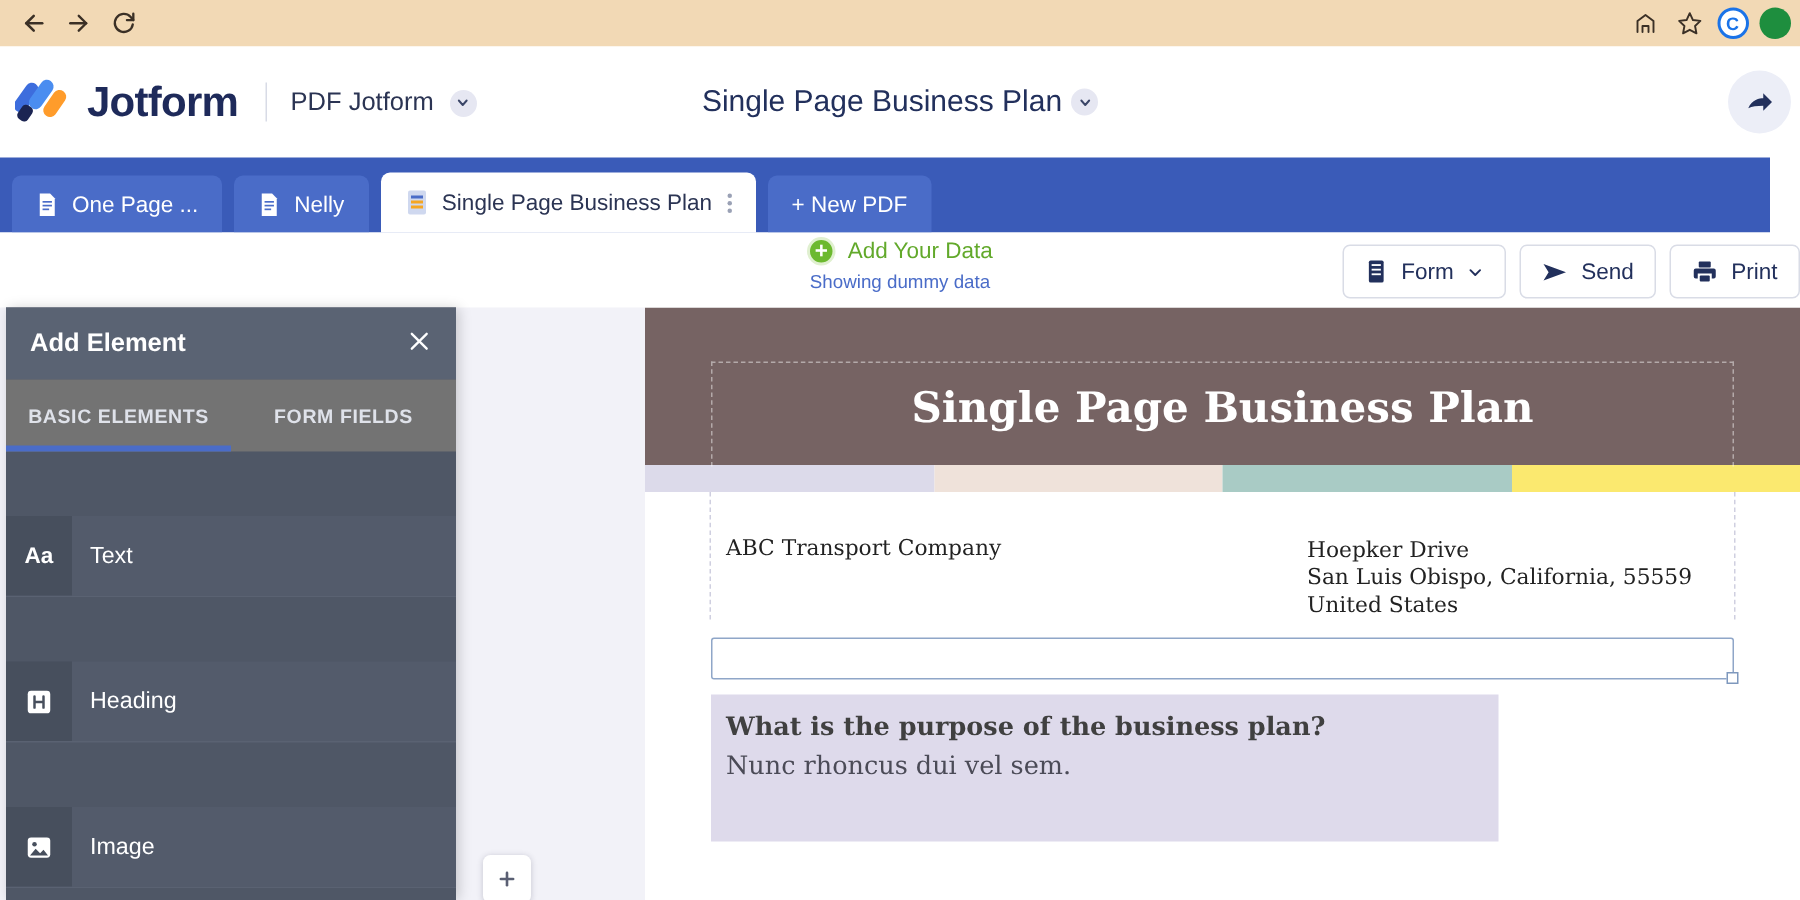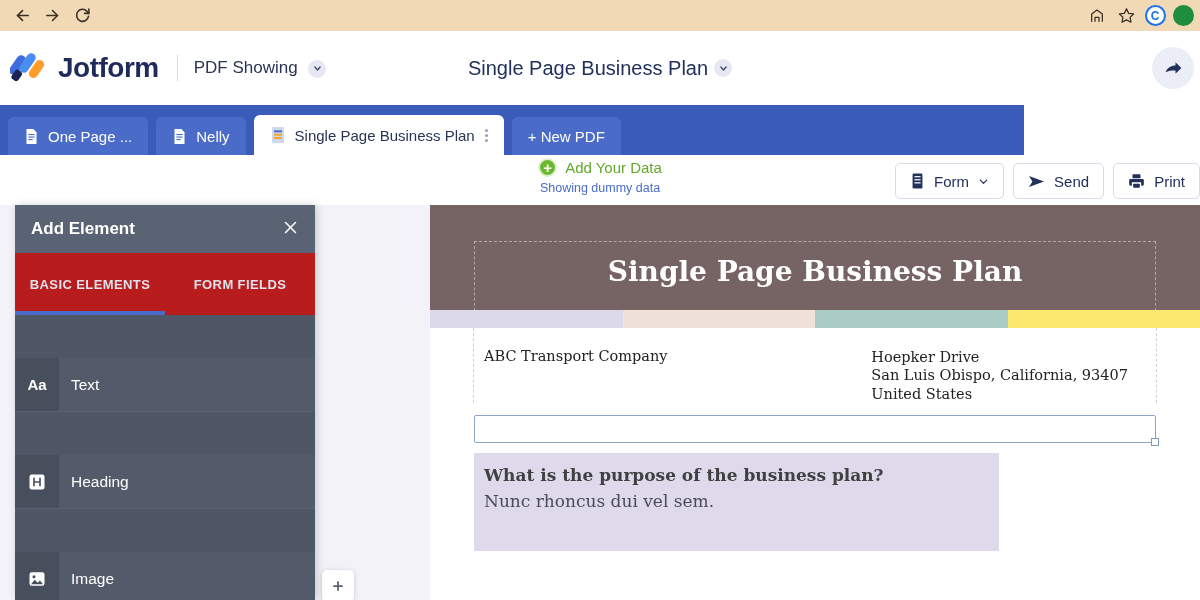--- a/index.html
+++ b/index.html
@@ -65,21 +65,21 @@
   .doc-title-center > * { pointer-events: auto; }
   .doc-title { font-size: 20px; color: #22305c; font-weight: normal; }
   .hdr-right { position: absolute; right: 6px; top: 31px; height: 74px; display: flex; align-items: center; }
   .share-round {
     width: 42px; height: 42px; border-radius: 50%; background: #eceef7;
     display: flex; align-items: center; justify-content: center; color: #22305c;
   }
 
   
   .tabstrip {
-    position: absolute; left: 0; top: 105px; width: 1024px; height: 50px;
+    position: absolute; left: 0; top: 105px; width: 1180px; height: 50px;
     background: #3a5bb8; display: flex; align-items: flex-end; padding-left: 8px;
   }
   .tab {
     height: 38px; border-radius: 6px 6px 0 0; display: flex; align-items: center;
     padding: 0 16px; margin-right: 8px; background: #4a6cc8; color: #ffffff;
     font-size: 15px; white-space: nowrap;
   }
   .tab .tab-ico { margin-right: 9px; display: flex; align-items: center; }
   .tab.active { background: #ffffff; color: #2b3453; height: 40px; }
   .tab-kebab { margin-left: 10px; display: flex; flex-direction: column; gap: 2px; }
@@ -135,21 +135,21 @@
     border: 1px dashed rgba(255,255,255,.45); border-bottom: none;
   }
   .hero-title {
     position: absolute; left: 0; right: 0; top: 50px; text-align: center;
     font-family: "DejaVu Serif", serif; font-weight: bold; font-size: 28px; color: #ffffff;
   }
   .stripes { display: flex; height: 18px; }
   .stripes div { flex: 1; }
   .pdf-body { position: relative; padding: 0 44px; }
   .info-row {
-    display: flex; justify-content: space-between; padding-top: 20px;
+    display: flex; justify-content: space-between; padding-top: 30px;
     font-family: "DejaVu Serif", serif; font-size: 14.5px; color: #222;
     border-left: 1px dashed #cfcfe0; border-right: 1px dashed #cfcfe0;
     margin: 0 -1px;
   }
   .info-left { padding-left: 10px; }
   .addr { text-align: left; line-height: 1.27; padding-right: 28px; }
   .sel-box {
     position: relative; margin-top: 12px; height: 28px; background: #fff;
     border: 1.5px solid #8fa6c8; border-radius: 2px;
   }
@@ -164,31 +164,31 @@
   .purpose-q {
     font-family: "DejaVu Serif", serif; font-weight: bold; font-size: 17px; color: #404040;
   }
   .purpose-a {
     font-family: "DejaVu Serif", serif; font-size: 17px; color: #4b4b57; margin-top: 6px;
   }
   .illus { position: absolute; left: 568px; top: 240px; width: 185px; height: 155px; }
 
   
   .panel {
-    position: absolute; left: 15px; top: 205px; width: 300px; height: 395px;
+    position: absolute; left: 4px; top: 205px; width: 300px; height: 395px;
     background: #4f5766; z-index: 10; box-shadow: 2px 0 8px rgba(0,0,0,.18);
     display: flex; flex-direction: column;
   }
   .panel-head {
     height: 48px; background: #5a6373; display: flex; align-items: center;
     padding: 0 16px; justify-content: space-between;
   }
   .panel-title { color: #fff; font-size: 17px; font-weight: bold; }
   .panel-close { color: #fff; font-size: 20px; line-height: 1; }
-  .panel-tabs { height: 62px; background: #b91c1c; display: flex; position: relative; }
+  .panel-tabs { height: 48px; background: #737373; display: flex; position: relative; }
   .ptab {
     flex: 1; display: flex; align-items: center; justify-content: center;
     color: #dfe2ea; font-size: 13px; font-weight: bold; letter-spacing: .4px;
   }
   .ptab.active::after {
     content: ""; position: absolute; left: 0; bottom: 0; width: 50%; height: 4px;
     background: #4a6cc8;
   }
   .panel-list { flex: 1; overflow: hidden; }
   .pitem { height: 54px; display: flex; align-items: stretch; border-bottom: 1px solid #5b6personally; margin-top: 43px; }
@@ -254,21 +254,21 @@
           <rect x="3" y="4" width="9" height="22" rx="4.5" fill="#3d6ddd" transform="rotate(35 7.5 15)"></rect>
           <rect x="13" y="2" width="9" height="22" rx="4.5" fill="#4a8df0" transform="rotate(35 17.5 13)"></rect>
           <rect x="22" y="9" width="9" height="20" rx="4.5" fill="#ff9c2b" transform="rotate(35 26.5 19)"></rect>
           <rect x="3" y="20" width="8" height="11" rx="3" fill="#1b2452" transform="rotate(35 7 25)"></rect>
         </svg>
       </span>
       <span class="logo-text">Jotform</span>
     </div>
     <div class="hdr-divider"></div>
     <div>
-      <span class="pdf-editor-label">PDF Showing</span>
+      <span class="pdf-editor-label">PDF Jotform</span>
       <span class="chev-badge">
         <svg width="9" height="9" viewBox="0 0 24 24" fill="none" stroke="#3b4668" stroke-width="3.4" stroke-linecap="round" stroke-linejoin="round">
             <polyline points="5 8 12 16 19 8"></polyline>
           </svg>
       </span>
     </div>
   </div>
   <div class="doc-title-center">
     <span class="doc-title">Single Page Business Plan</span>
     <span class="chev-badge">
@@ -386,21 +386,21 @@
       <div style="background:#dcdaea"></div>
       <div style="background:#efe2da"></div>
       <div style="background:#a9cbc5"></div>
       <div style="background:#fbe96f"></div>
     </div>
     <div class="pdf-body">
       <div class="info-row">
         <div class="info-left">ABC Transport Company</div>
         <div class="addr">
           <div>Hoepker Drive</div>
-          <div>San Luis Obispo, California, 93407</div>
+          <div>San Luis Obispo, California, 55559</div>
           <div>United States</div>
         </div>
       </div>
       <div class="sel-box">
         <span class="sel-handle"></span>
       </div>
       <div class="purpose-block">
         <div class="purpose-q">What is the purpose of the business plan?</div>
         <div class="purpose-a">Nunc rhoncus dui vel sem.</div>
       </div>

